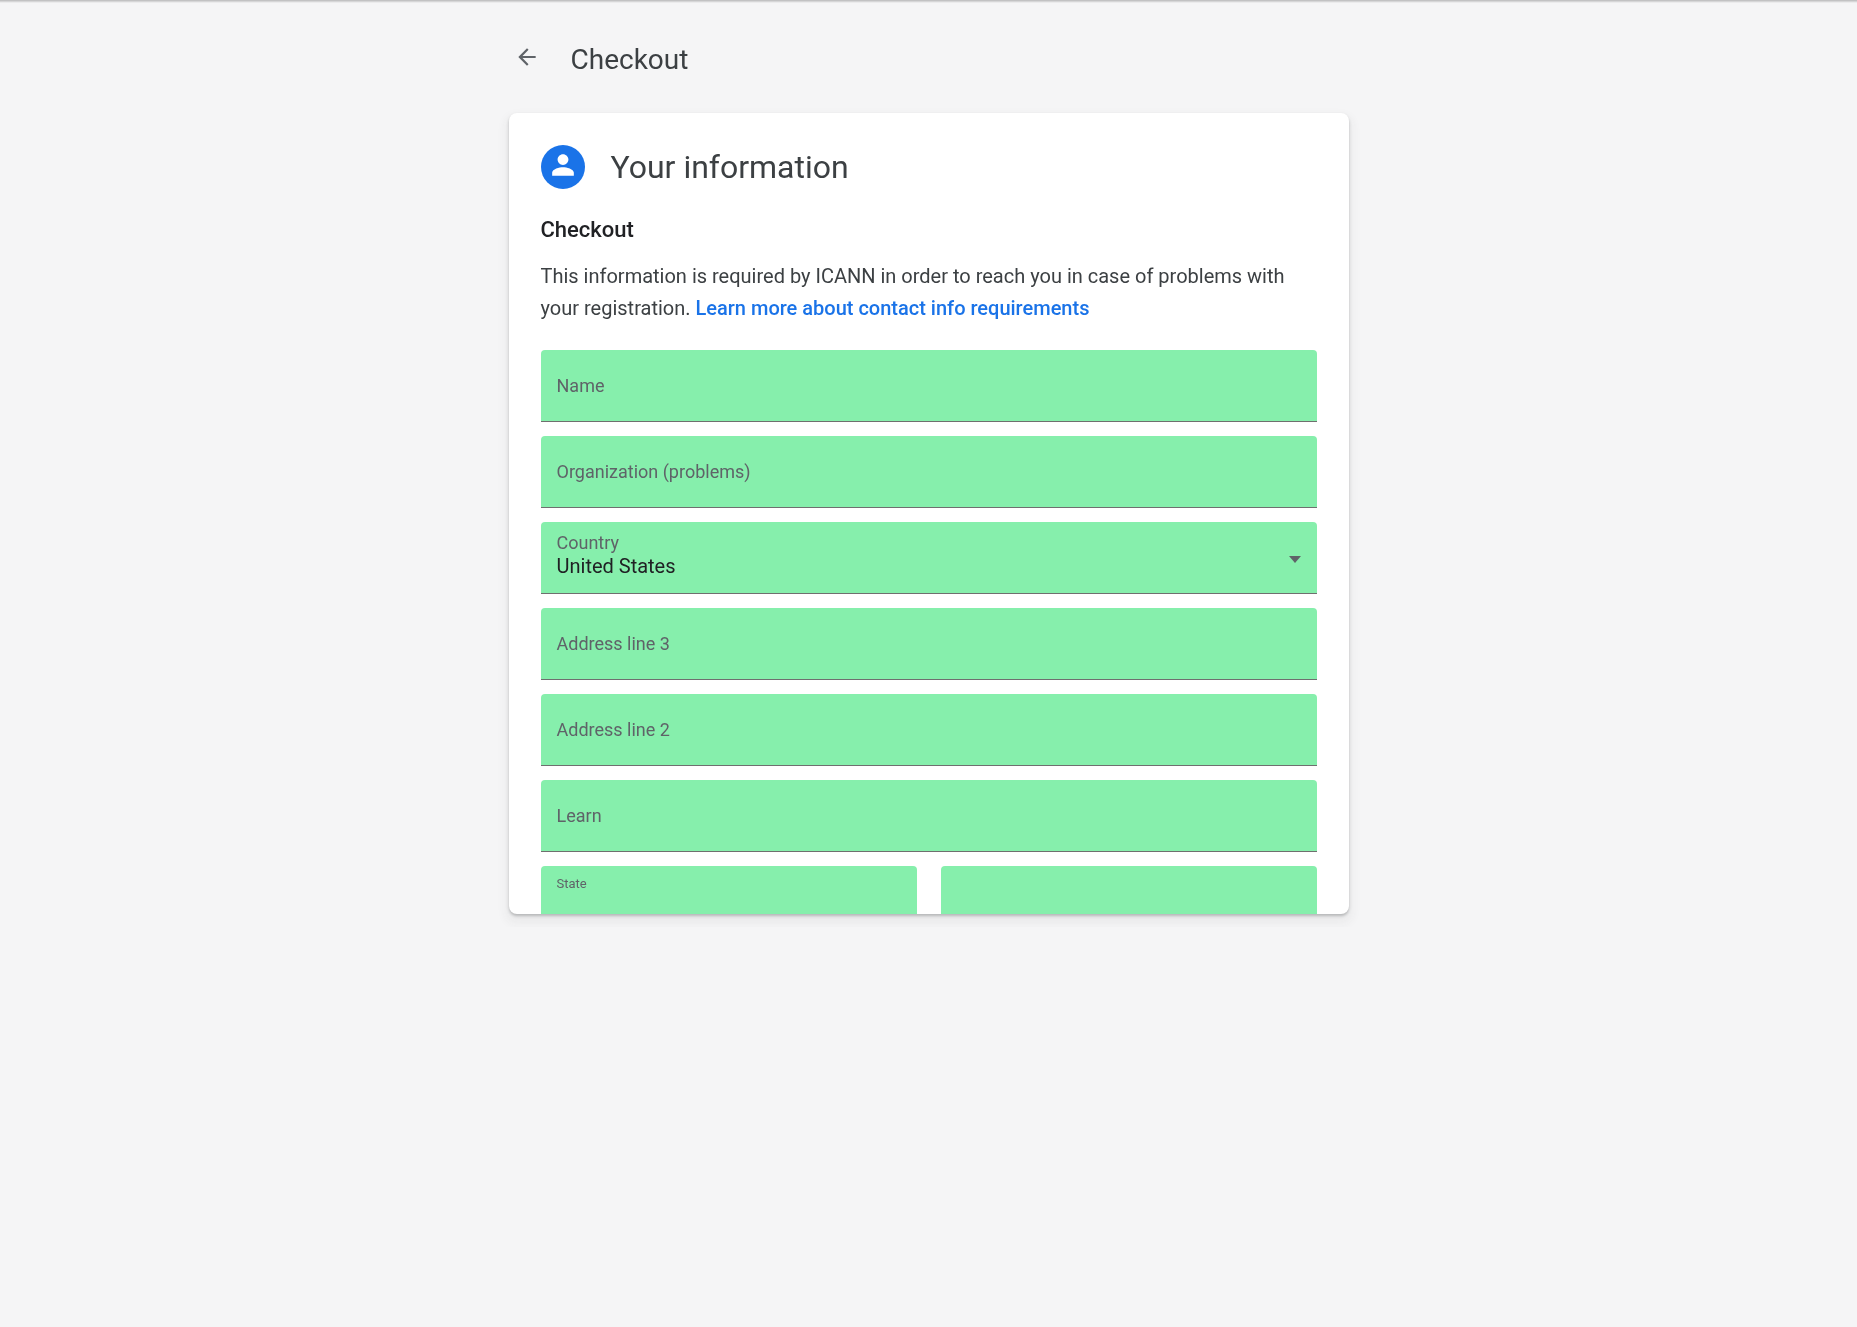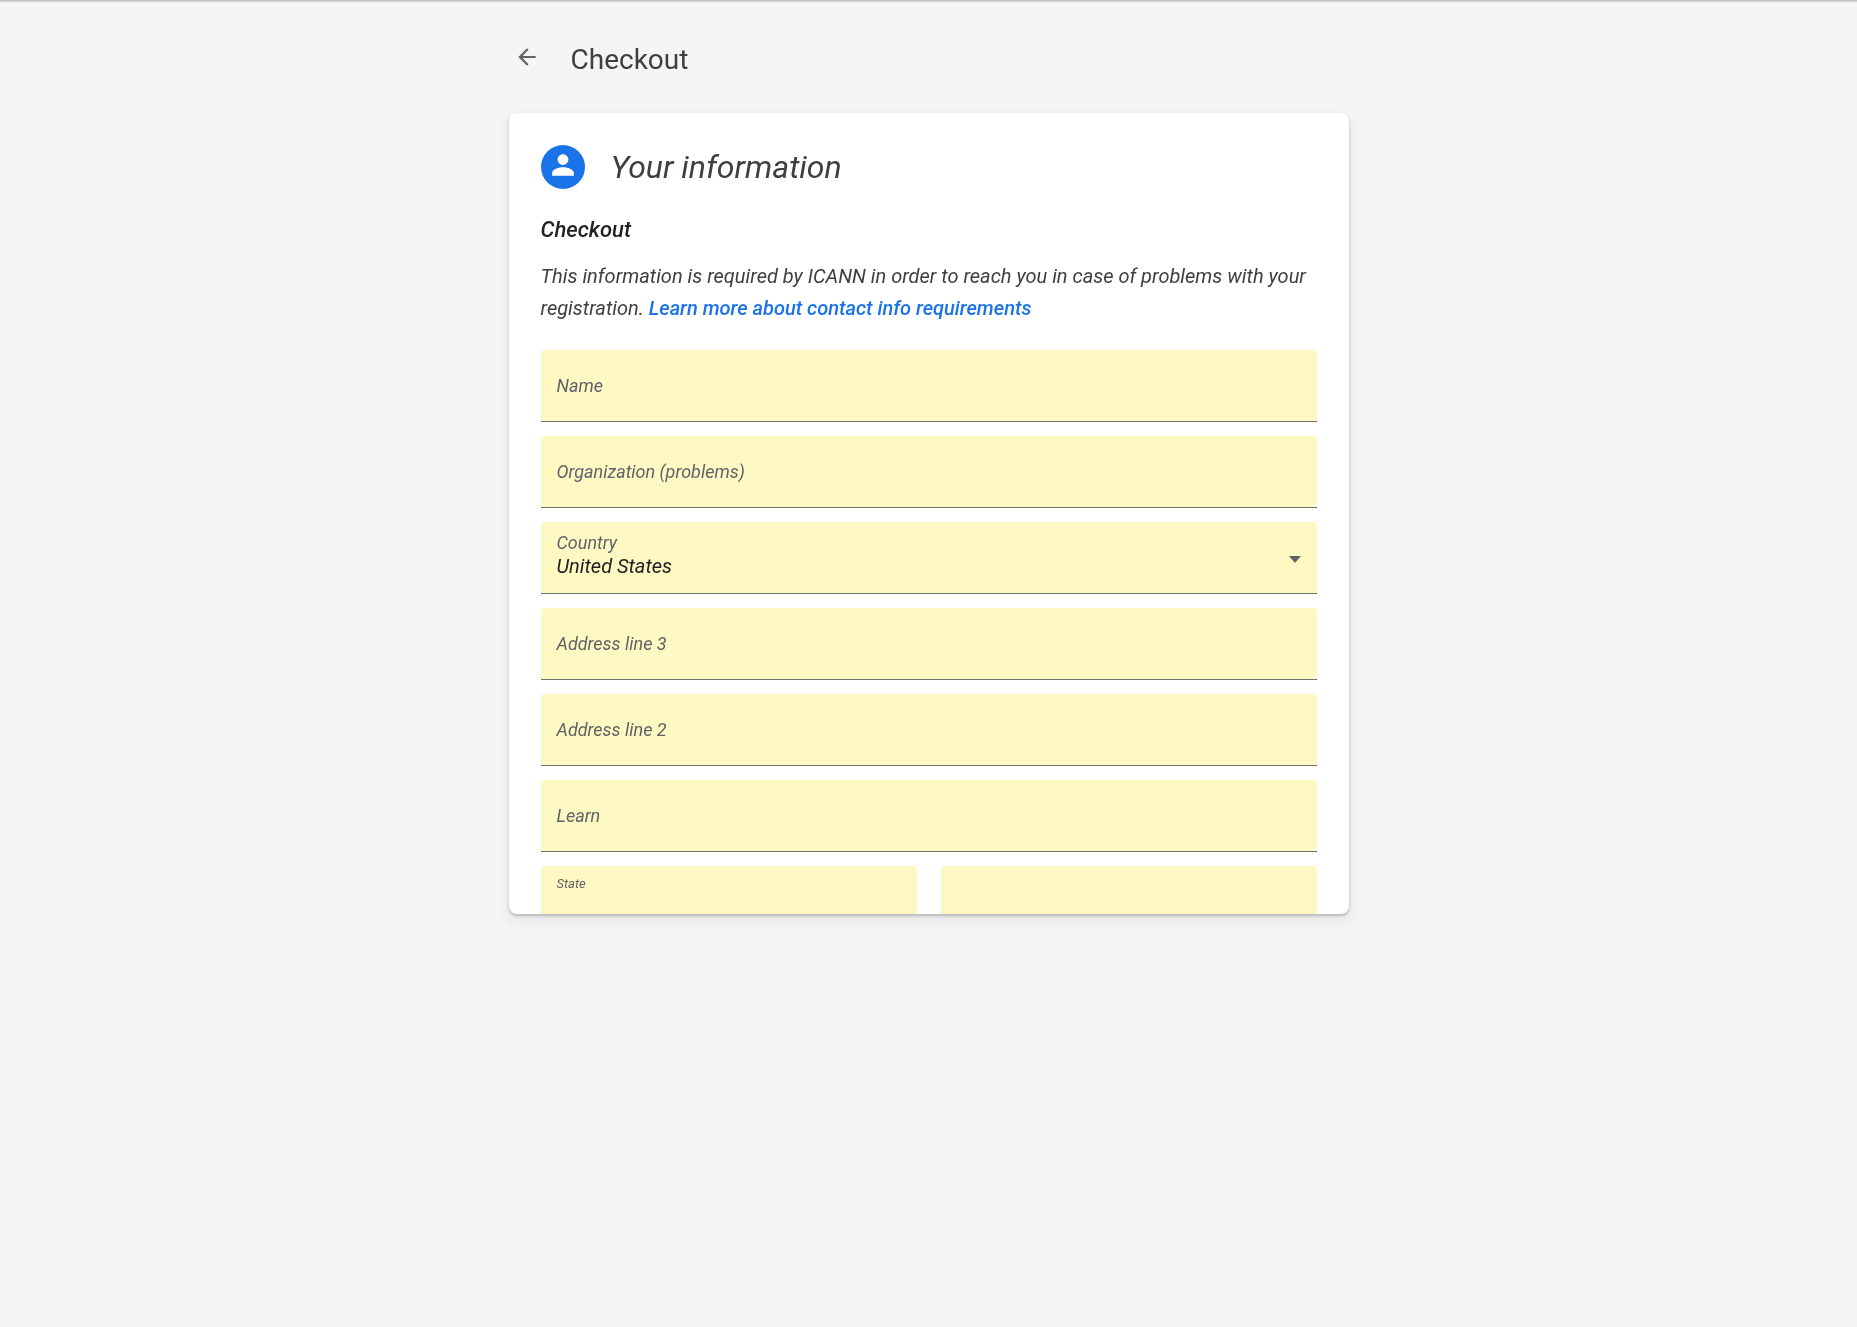--- a/index.html
+++ b/index.html
@@ -35,21 +35,20 @@
     font-weight: 400;
     color: #3c4043;
   }
   .card {
     max-width: 840px;
     margin: 0 auto;
     background: #fff;
     border-radius: 8px;
     box-shadow: 0 2px 3px rgba(60,64,67,.3), 0 6px 10px 4px rgba(60,64,67,.05);
     padding: 32px 32px 0 32px;
-    font-style: italic;
   }
   .card-header {
     display: flex;
     align-items: center;
     margin-bottom: 28px;
   }
   .person-badge {
     width: 44px; height: 44px;
     border-radius: 50%;
     background: #1a73e8;
@@ -75,21 +74,21 @@
     margin-bottom: 26px;
   }
   .link {
     color: #1a73e8;
     text-decoration: none;
     font-weight: 500;
     cursor: pointer;
   }
   .field {
     position: relative;
-    background: #fef9c3;
+    background: #86efac;
     border-bottom: 1px solid #6f6f6f;
     border-top-left-radius: 4px;
     border-top-right-radius: 4px;
     height: 72px;
     margin-bottom: 14px;
     padding: 0 16px;
     display: flex;
     align-items: center;
     text-align: right;
   }

